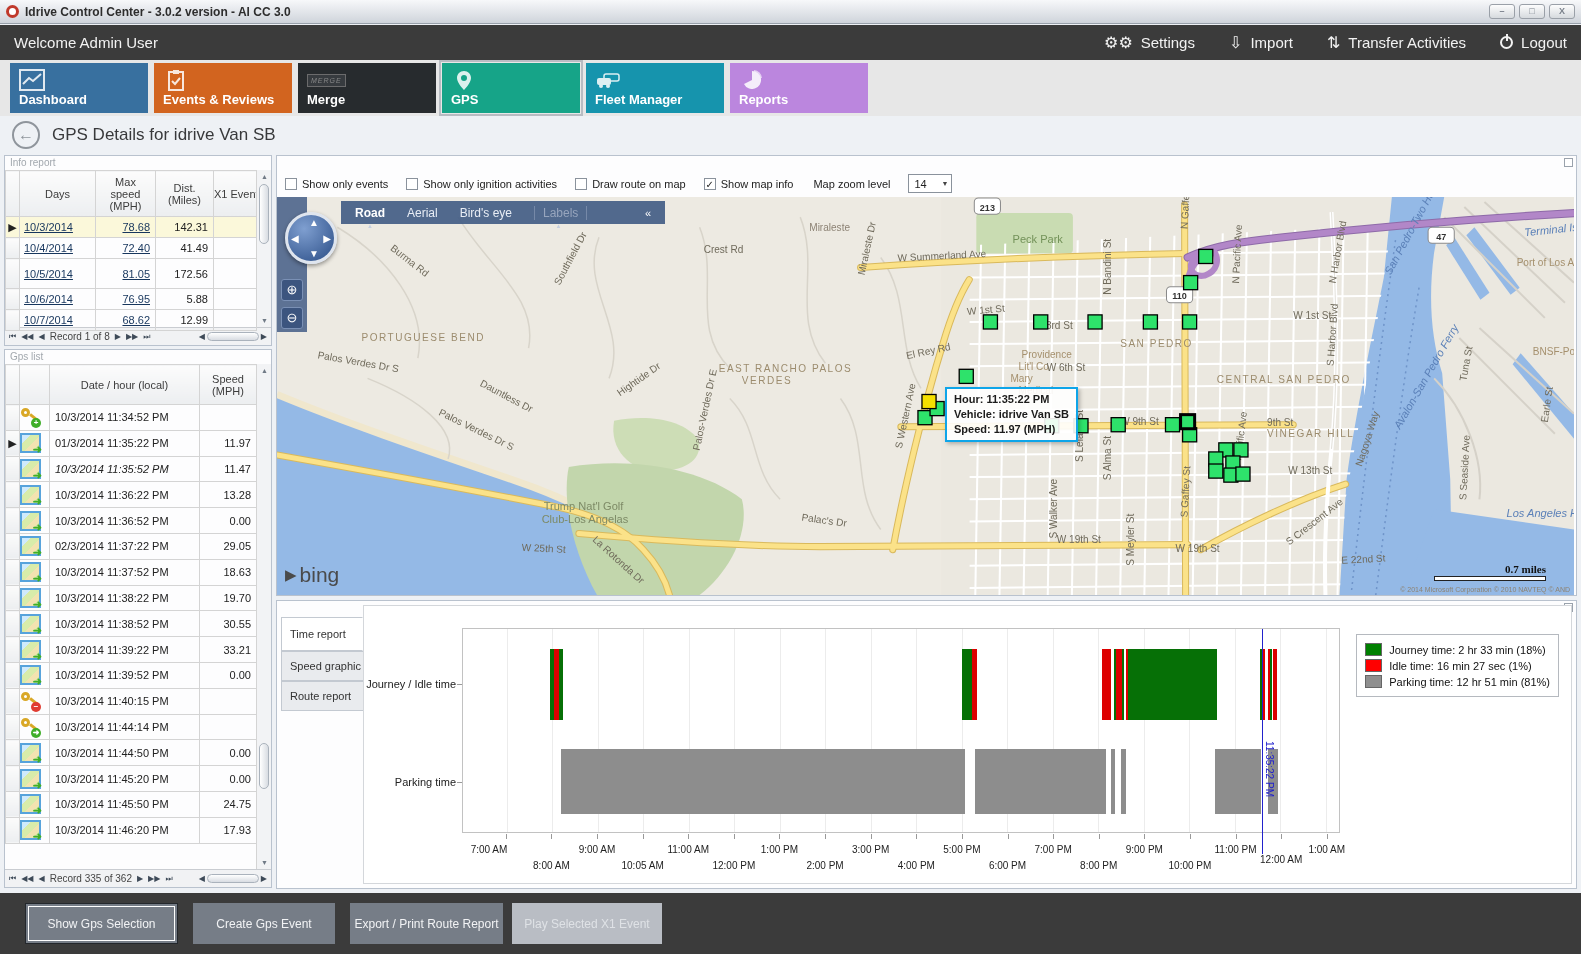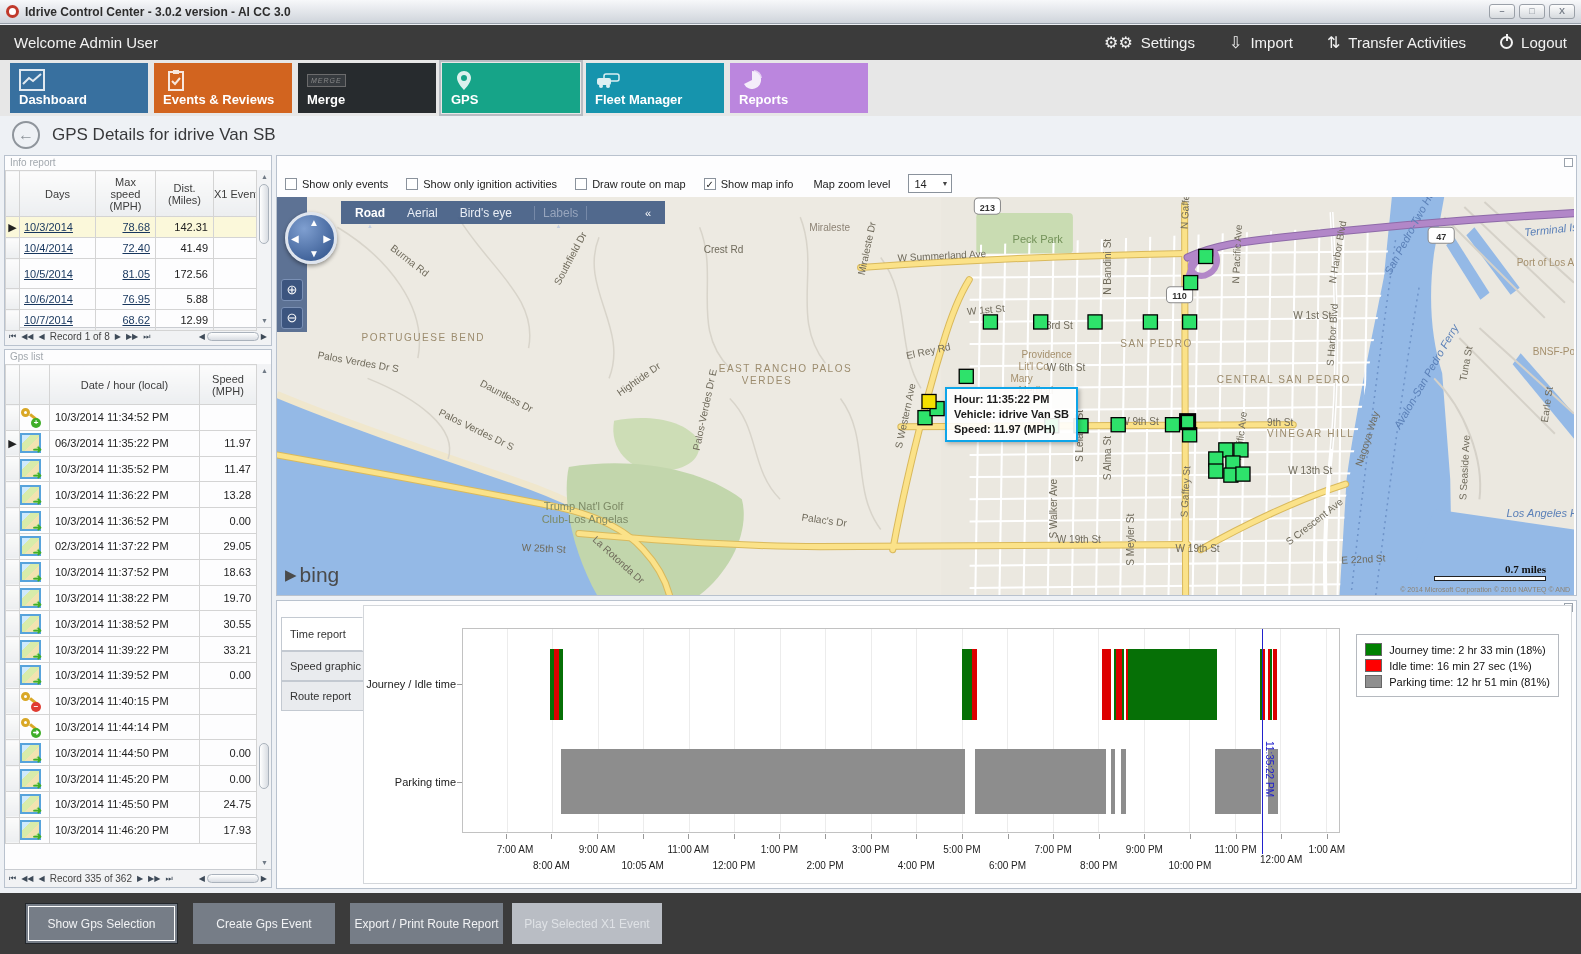--- a/index.html
+++ b/index.html
@@ -327,29 +327,29 @@
                 </div>
               </td>
               <td style="padding-left:5px;">10/3/2014 11:34:52 PM</td>
               <td class="num"></td>
             </tr>
             <tr>
               <td class="gutter" style="height:25.8px;">▶</td>
               <td style="text-align:center;">
                 <div class="map-ico"></div>
               </td>
-              <td style="padding-left:5px;">06/3/2014 11:35:22 PM</td>
+              <td style="padding-left:5px;">01/3/2014 11:35:22 PM</td>
               <td class="num">11.97</td>
             </tr>
             <tr>
               <td class="gutter" style="height:25.8px;"></td>
               <td style="text-align:center;">
                 <div class="map-ico"></div>
               </td>
-              <td style="padding-left:5px;">10/3/2014 11:35:52 PM</td>
+              <td style="padding-left:5px;font-style:italic;">10/3/2014 11:35:52 PM</td>
               <td class="num">11.47</td>
             </tr>
             <tr>
               <td class="gutter" style="height:25.8px;"></td>
               <td style="text-align:center;">
                 <div class="map-ico"></div>
               </td>
               <td style="padding-left:5px;">10/3/2014 11:36:22 PM</td>
               <td class="num">13.28</td>
             </tr>
@@ -838,21 +838,21 @@
             <span>Idle time: 16 min 27 sec (1%)</span>
           </div>
           <div class="leg-row">
             <span class="leg-sw" style="background: rgb(143, 143, 143);"></span>
             <span>Parking time: 12 hr 51 min (81%)</span>
           </div>
         </div>
     <div class="ytick" style="left: 93px; top: 78px;"></div>
         <div class="ytick" style="left: 93px; top: 176px;"></div>
         <div class="xtick" style="left: 141.786px; top: 228px;"></div>
-        <div class="xlab" style="left: 151px; top: 238px;">7:00 AM</div>
+        <div class="xlab" style="left: 125px; top: 238px;">7:00 AM</div>
         <div class="xtick" style="left: 187.396px; top: 228px;"></div>
         <div class="xlab" style="left: 187.396px; top: 254px;">8:00 AM</div>
         <div class="xtick" style="left: 233.007px; top: 228px;"></div>
         <div class="xlab" style="left: 233.007px; top: 238px;">9:00 AM</div>
         <div class="xtick" style="left: 278.617px; top: 228px;"></div>
         <div class="xlab" style="left: 278.617px; top: 254px;">10:05 AM</div>
         <div class="xtick" style="left: 324.228px; top: 228px;"></div>
         <div class="xlab" style="left: 324.228px; top: 238px;">11:00 AM</div>
         <div class="xtick" style="left: 369.838px; top: 228px;"></div>
         <div class="xlab" style="left: 369.838px; top: 254px;">12:00 PM</div>

